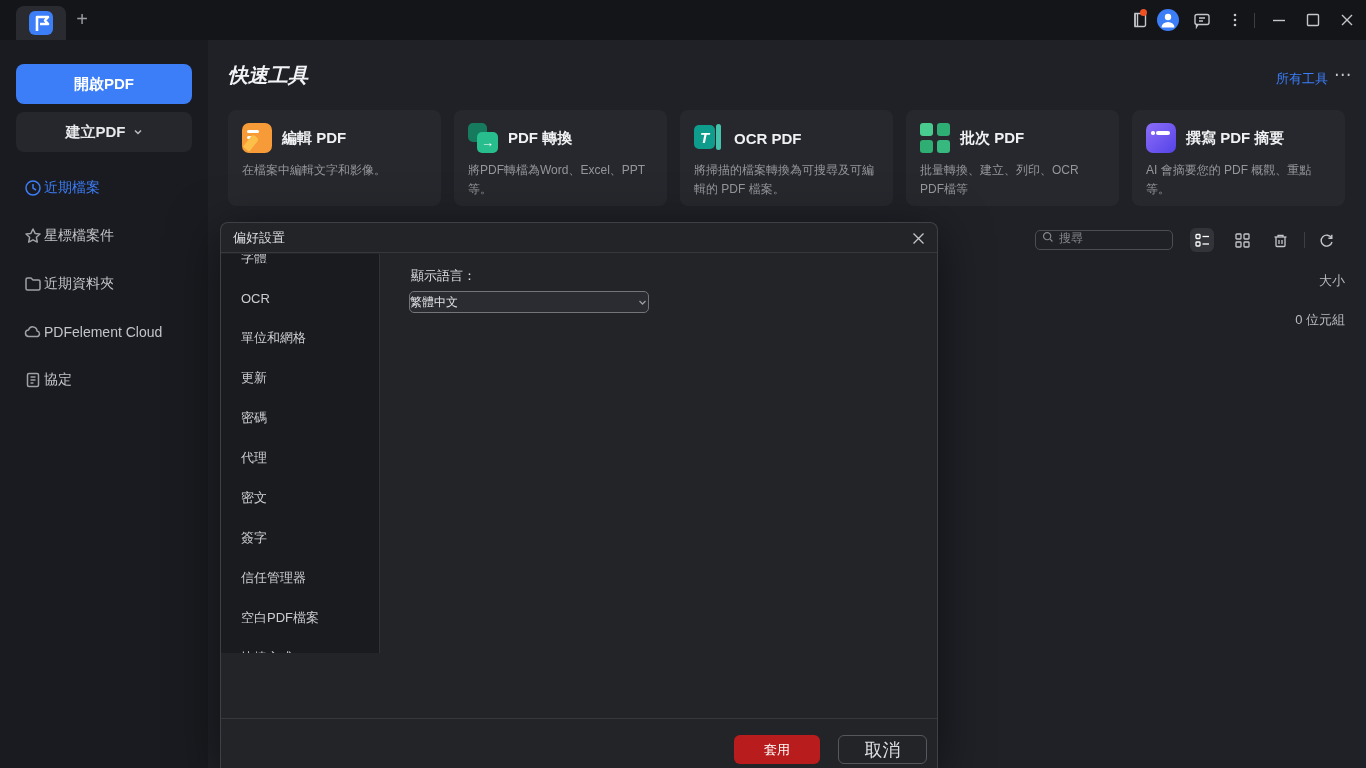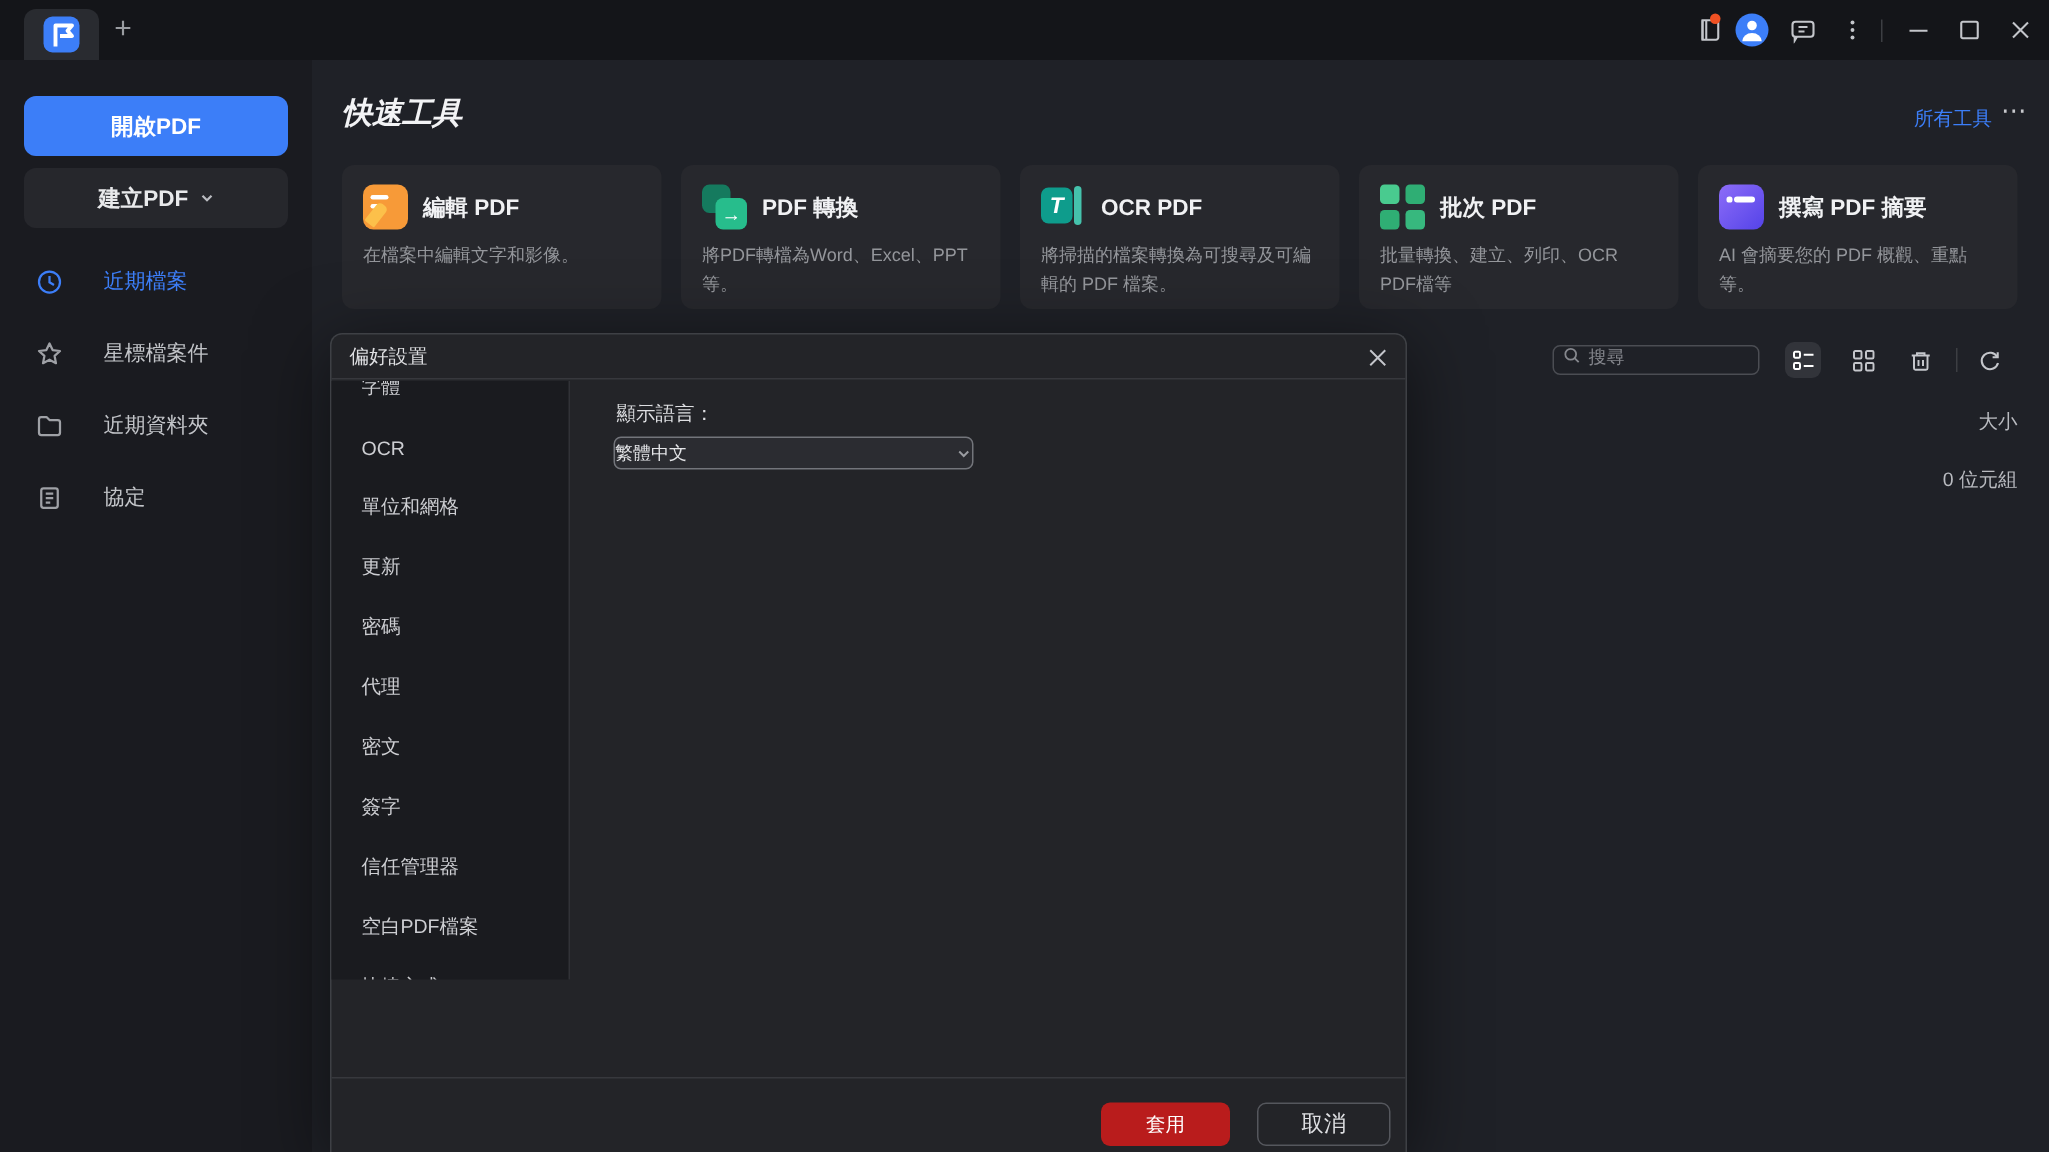--- a/index.html
+++ b/index.html
@@ -24,21 +24,21 @@
 
   
   .sidebar { position:absolute; left:0; top:40px; width:208px; height:728px; background:#1a1b20; }
   .btn-open { position:absolute; left:16px; top:24px; width:176px; height:40px; background:#3c7ef8;
     border:none; border-radius:8px; color:#fff; font-size:15px; font-weight:bold; cursor:pointer;
     font-family:inherit; }
   .btn-create { position:absolute; left:16px; top:72px; width:176px; height:40px; background:#26272c;
     border:none; border-radius:8px; color:#e8e9eb; font-size:15px; font-weight:bold; cursor:pointer;
     font-family:inherit; display:flex; align-items:center; justify-content:center; gap:7px; }
   .nav { position:absolute; left:0; top:124px; width:208px; }
-  .nav-item { height:48px; display:flex; align-items:center; padding-left:24px; gap:27px;
+  .nav-item { height:48px; display:flex; align-items:center; padding-left:24px; gap:2px;
     color:#c2c4c8; font-size:14px; cursor:pointer; }
   .nav-item .nicon { width:18px; height:18px; color:#9fa1a6; flex:none; }
   .nav-item .nicon svg { width:100%; height:100%; display:block; }
   .nav-item.active { color:#3c7ef8; }
   .nav-item.active .nicon { color:#3c7ef8; }
 
   
   .main { position:absolute; left:208px; top:40px; width:1158px; height:728px; background:#1f2127; }
   .page-title { position:absolute; left:20px; top:22px; color:#f2f3f5; font-size:20px; font-weight:bold;font-style:italic; }
   .all-tools { position:absolute; right:38px; top:30px; color:#3c7ef8; font-size:13px; cursor:pointer; }
@@ -117,21 +117,21 @@
   .dlg-nav-item.sel { background:#2d2e33; color:#fff; }
   .dlg-label { position:absolute; left:190px; top:44px; color:#dedfe2; font-size:13px; }
   .dlg-select { position:absolute; left:188px; top:68px; width:240px; height:22px; background:#2b2c31;
     border:1px solid #73757b; border-radius:5px; display:flex; align-items:center; padding:0 0;
     color:#e4e5e8; font-size:12px; cursor:pointer; }
   .dlg-select .chev { margin-left:auto; color:#9a9ca1; width:11px; height:11px; }
   .dlg-footer { position:absolute; left:0; right:0; bottom:0; height:50px; border-top:1px solid #37383d; }
   .btn-apply { position:absolute; left:513px; top:512px; width:86px; height:29px; background:#b91c1c;
     color:#fff; border:none; border-radius:6px; font-size:13px; cursor:pointer; font-family:inherit; }
   .btn-cancel { position:absolute; left:617px; top:512px; width:89px; height:29px; background:transparent;
-    color:#dedfe2; border:1px solid #55575d; border-radius:6px; font-size:15px; cursor:pointer;
+    color:#dedfe2; border:1px solid #55575d; border-radius:6px; font-size:18px; cursor:pointer;
     font-family:inherit; }
 </style>
 </head>
 <body>
 
 <div class="titlebar">
   <div class="tab">
     <div class="logo">
       <svg viewBox="0 0 24 24">
           <path d="M8 20 V6 h11 l-3 3.5 3 3.5 H11" fill="none" stroke="#fff" stroke-width="2.6" stroke-linejoin="round"></path>
@@ -218,20 +218,28 @@
       </span>
       <span>星標檔案件</span>
     </div>
     <div class="nav-item">
       <span class="nicon">
         <svg viewBox="0 0 18 18" fill="none" stroke="currentColor" stroke-width="1.5" stroke-linejoin="round">
             <path d="M2 4.5 a1.5 1.5 0 0 1 1.5-1.5 h3.5 l2 2 h5.5 a1.5 1.5 0 0 1 1.5 1.5 v7 a1.5 1.5 0 0 1 -1.5 1.5 h-11 a1.5 1.5 0 0 1 -1.5-1.5 z"></path>
           </svg>
       </span>
       <span>近期資料夾</span>
+    </div>
+    <div class="nav-item">
+      <span class="nicon">
+        <svg viewBox="0 0 18 18" fill="none" stroke="currentColor" stroke-width="1.5" stroke-linejoin="round">
+            <path d="M5 13.5 a3.3 3.3 0 0 1 -.4-6.6 a4.3 4.3 0 0 1 8.4 1 a2.9 2.9 0 0 1 .5 5.6 z"></path>
+          </svg>
+      </span>
+      <span>PDFelement Cloud</span>
     </div>
     <div class="nav-item">
       <span class="nicon">
         <svg viewBox="0 0 18 18" fill="none" stroke="currentColor" stroke-width="1.5">
             <rect x="3.5" y="2.5" width="11" height="13" rx="1.5"></rect>
             <path d="M6.5 6 h5 M6.5 9 h5 M6.5 12 h3"></path>
           </svg>
       </span>
       <span>協定</span>
     </div>

